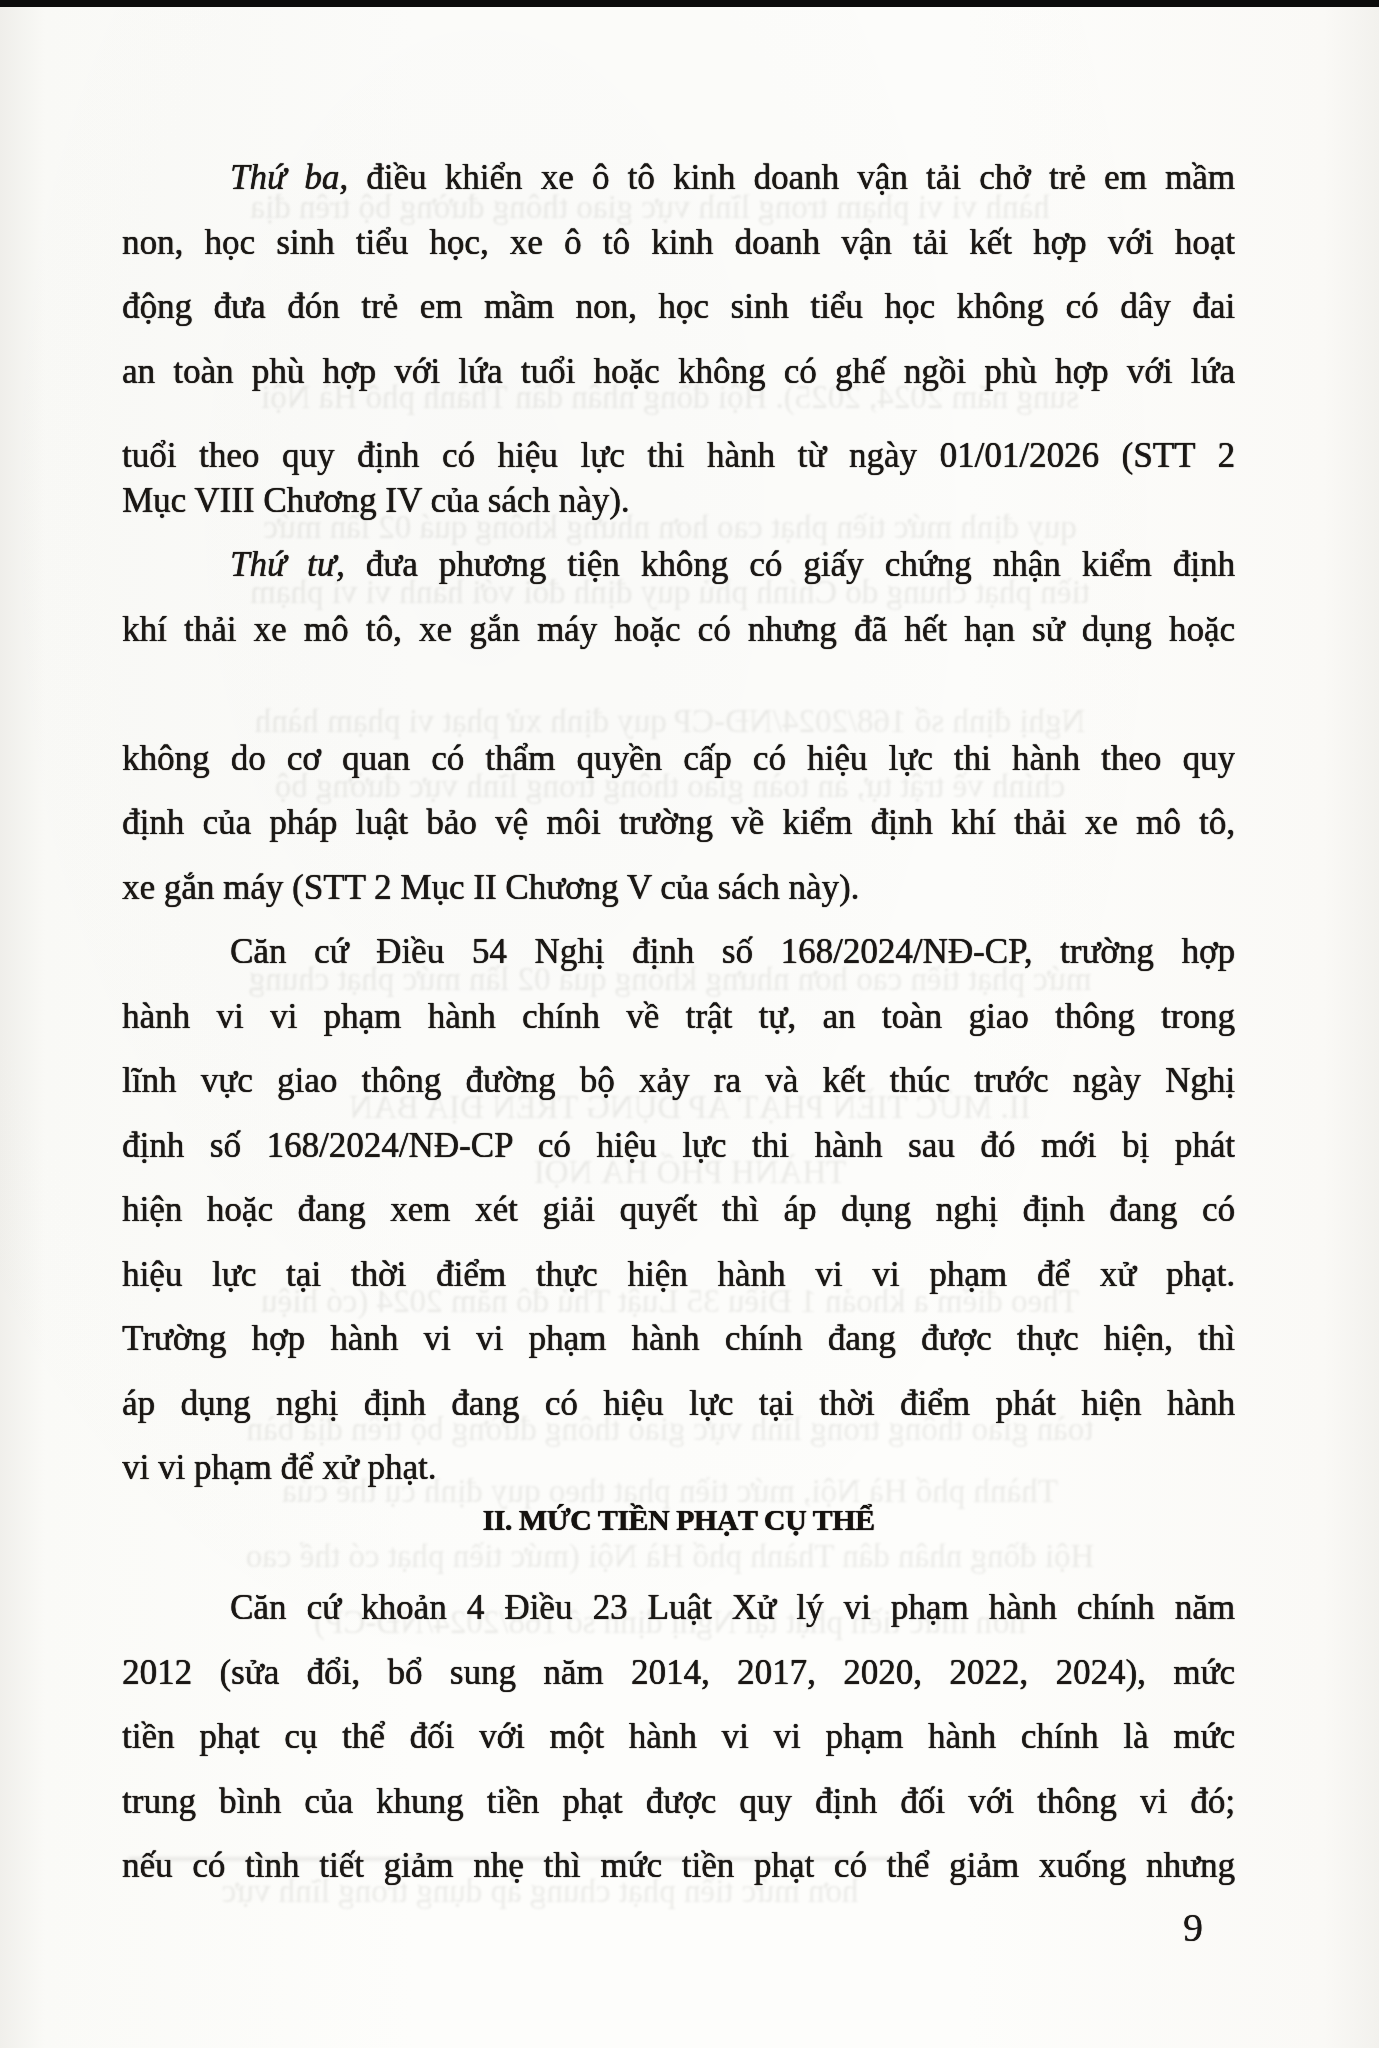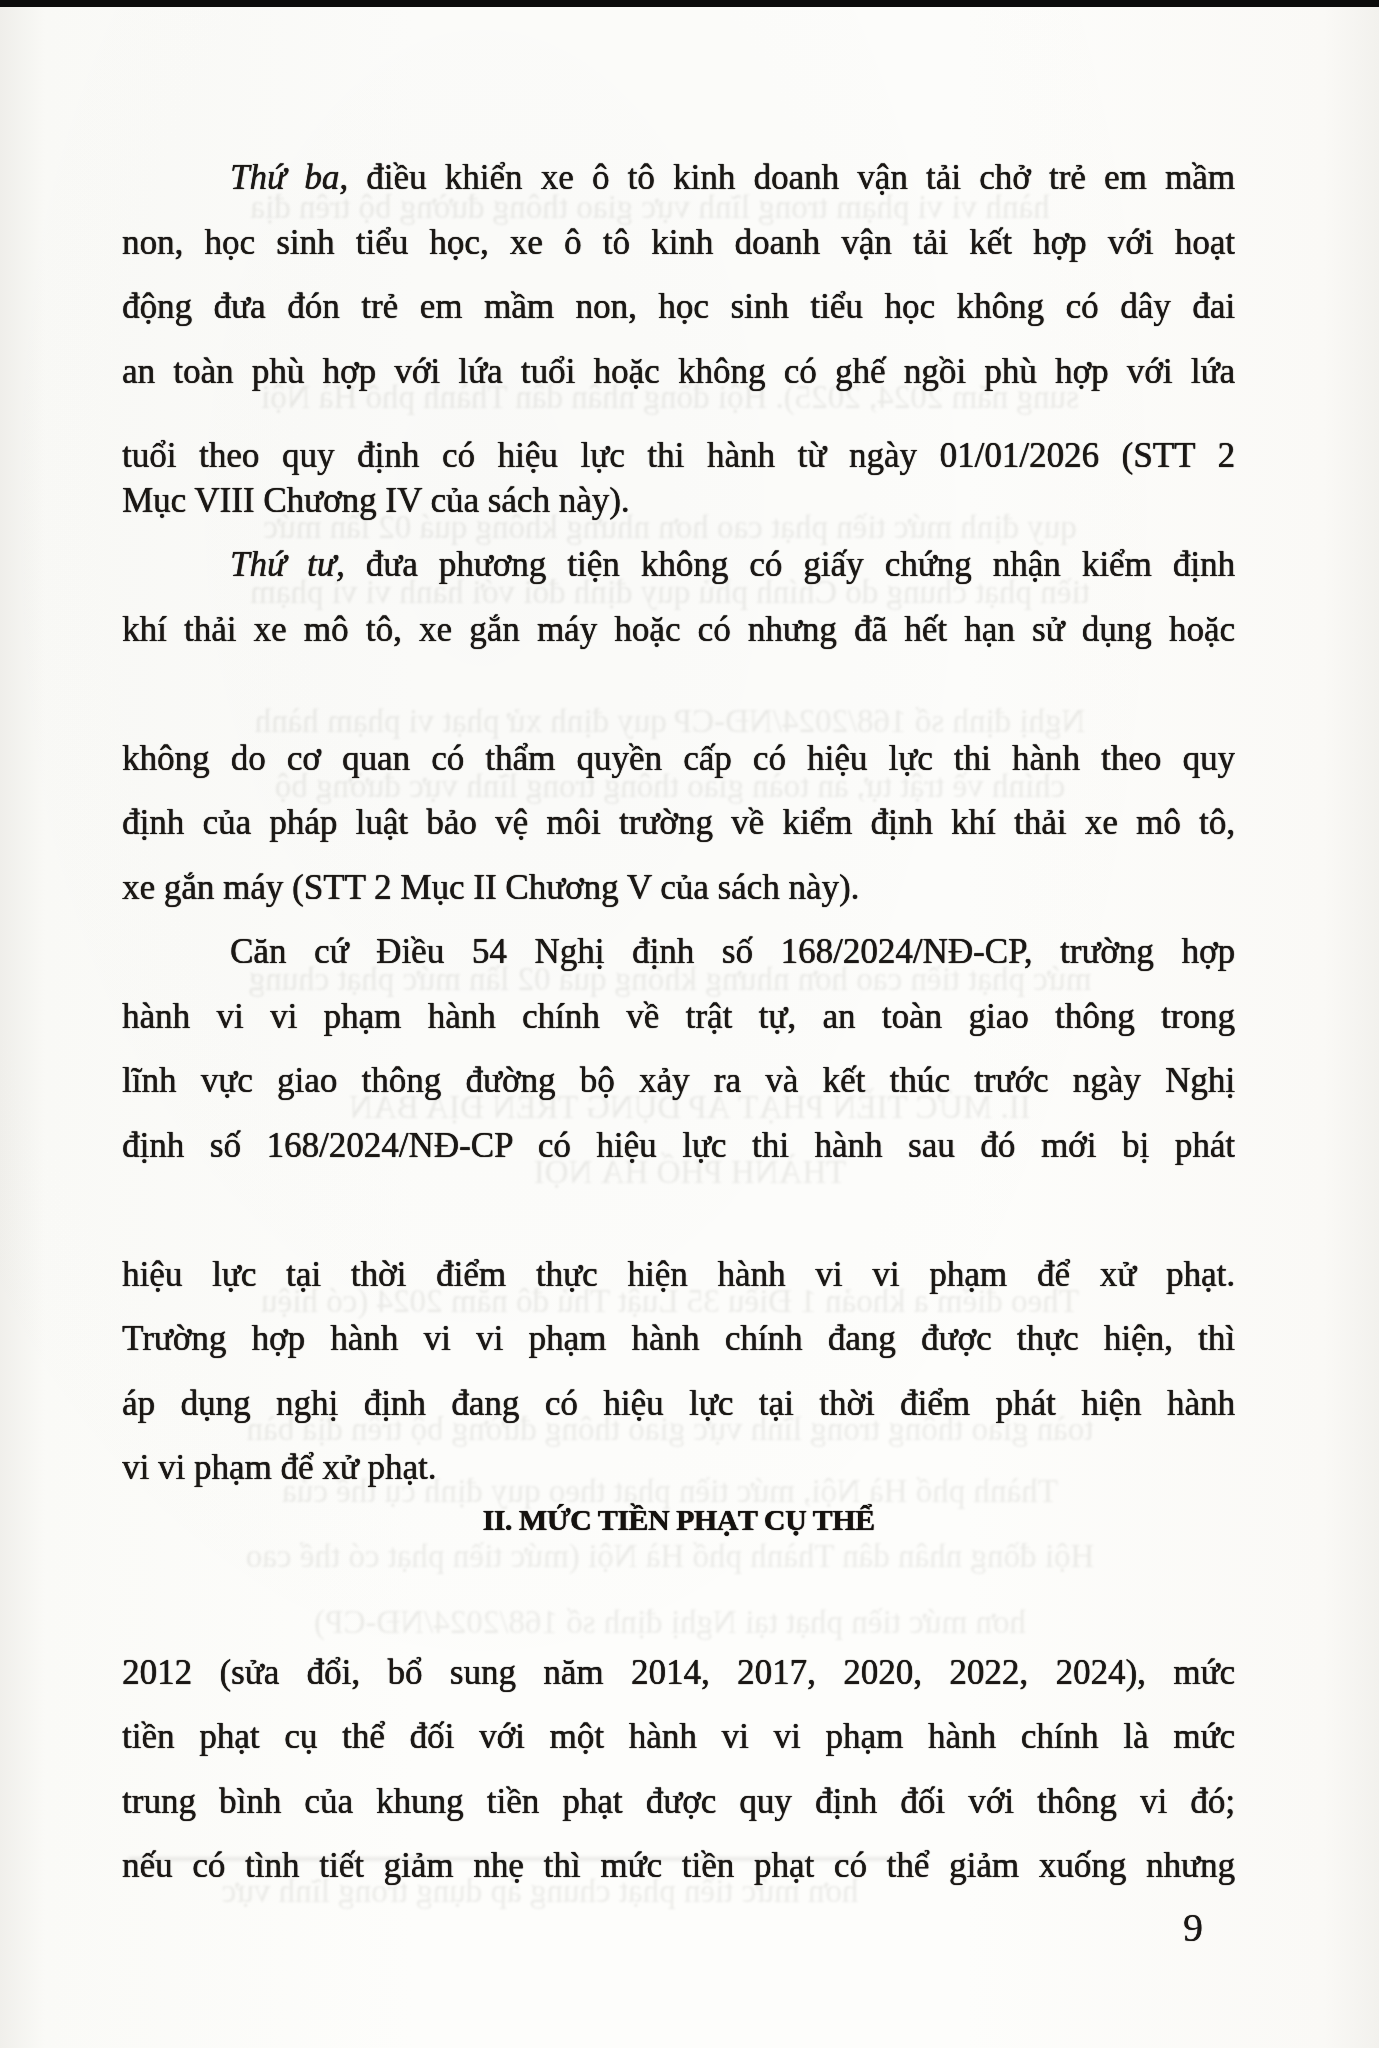--- a/index.html
+++ b/index.html
@@ -85,24 +85,26 @@
       <div class="line last" style="top: 468.5px;">Mục VIII Chương IV của sách này).</div>
       <div class="line indent" style="top: 533px;"><em>Thứ tư,</em><span> đưa phương tiện không có giấy chứng nhận kiểm định</span></div>
       <div class="line" style="top: 597.5px;">khí thải xe mô tô, xe gắn máy hoặc có nhưng đã hết hạn sử dụng hoặc</div>
       <div class="line" style="top: 726.5px;">không do cơ quan có thẩm quyền cấp có hiệu lực thi hành theo quy</div>
       <div class="line" style="top: 791px;">định của pháp luật bảo vệ môi trường về kiểm định khí thải xe mô tô,</div>
       <div class="line last" style="top: 855.5px;">xe gắn máy (STT 2 Mục II Chương V của sách này).</div>
       <div class="line indent" style="top: 920px;">Căn cứ Điều 54 Nghị định số 168/2024/NĐ-CP, trường hợp</div>
       <div class="line" style="top: 984.5px;">hành vi vi phạm hành chính về trật tự, an toàn giao thông trong</div>
       <div class="line" style="top: 1049px;">lĩnh vực giao thông đường bộ xảy ra và kết thúc trước ngày Nghị</div>
       <div class="line" style="top: 1113.5px;">định số 168/2024/NĐ-CP có hiệu lực thi hành sau đó mới bị phát</div>
+      <div class="line" style="top: 1178px;">hiện hoặc đang xem xét giải quyết thì áp dụng nghị định đang có</div>
       <div class="line" style="top: 1242.5px;">hiệu lực tại thời điểm thực hiện hành vi vi phạm để xử phạt.</div>
       <div class="line" style="top: 1307px;">Trường hợp hành vi vi phạm hành chính đang được thực hiện, thì</div>
       <div class="line" style="top: 1371.5px;">áp dụng nghị định đang có hiệu lực tại thời điểm phát hiện hành</div>
       <div class="line last" style="top: 1436px;">vi vi phạm để xử phạt.</div>
+      <div class="line indent" style="top: 1576px;">Căn cứ khoản 4 Điều 23 Luật Xử lý vi phạm hành chính năm</div>
       <div class="line" style="top: 1640.5px;">2012 (sửa đổi, bổ sung năm 2014, 2017, 2020, 2022, 2024), mức</div>
       <div class="line" style="top: 1705px;">tiền phạt cụ thể đối với một hành vi vi phạm hành chính là mức</div>
       <div class="line" style="top: 1769.5px;">trung bình của khung tiền phạt được quy định đối với thông vi đó;</div>
       <div class="line" style="top: 1834px;">nếu có tình tiết giảm nhẹ thì mức tiền phạt có thể giảm xuống nhưng</div>
     </div>
   <div class="streak"></div>
   <div class="page-number">9</div>
 </div>
 
 </body></html>

